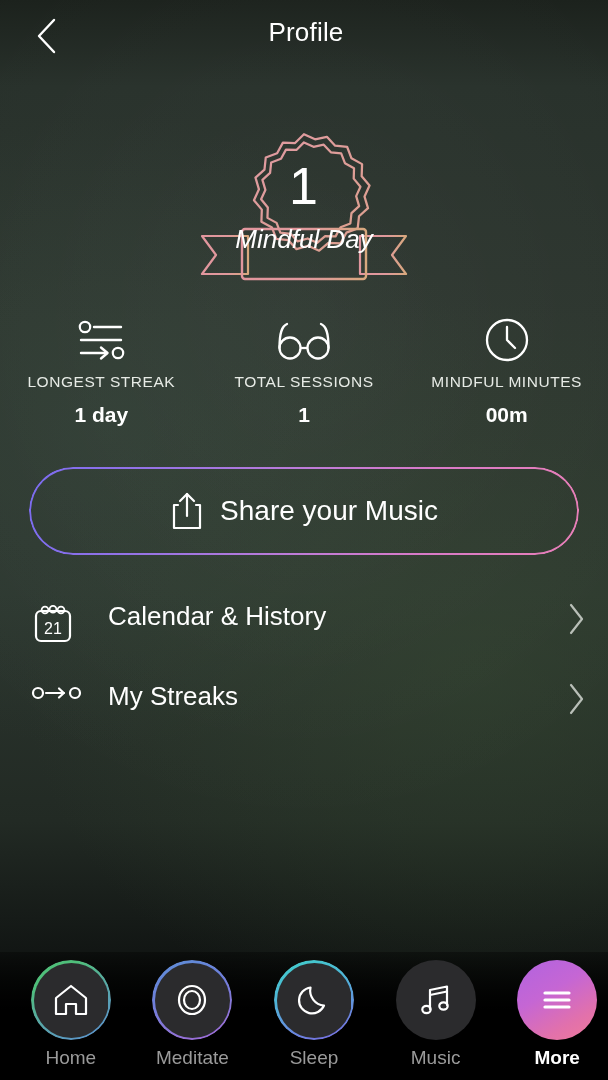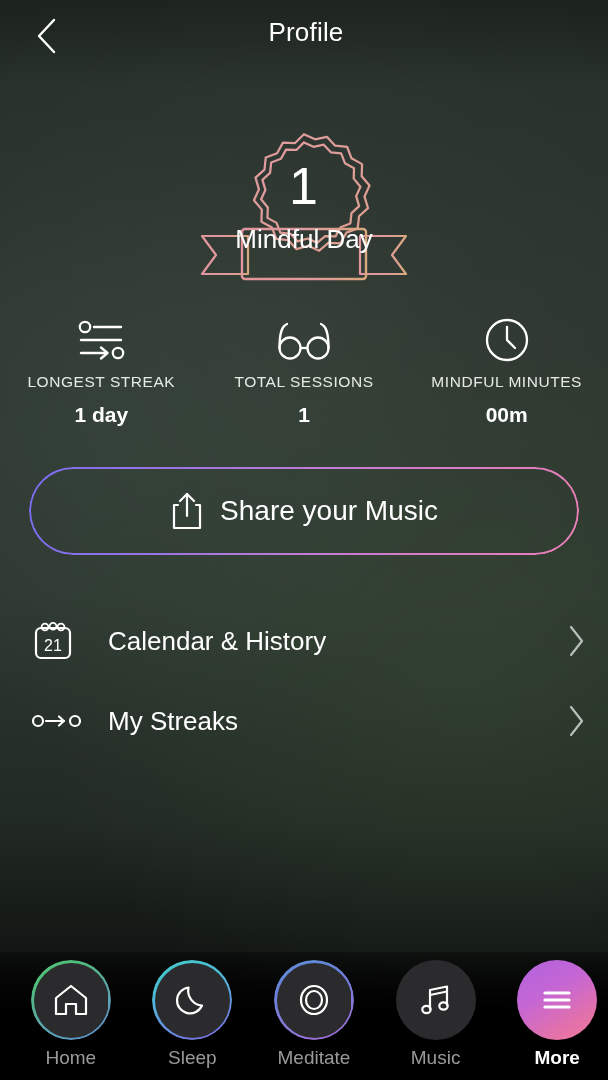--- a/index.html
+++ b/index.html
@@ -35,21 +35,21 @@
 
   
   .badge-wrap { margin-top:52px; display:flex; justify-content:center; }
   .badge { position:relative; width:300px; height:160px; }
   .badge-num {
     position:absolute; left:0; right:0; top:32px; text-align:center;
     font-size:52px; font-weight:300; color:#fff; letter-spacing:1px;
   }
   .ribbon-label {
     position:absolute; left:0; right:0; top:100px; text-align:center;
-    font-size:26px; font-weight:400; color:#fff;
+    font-size:26px; font-weight:400; color:#fff;font-style:italic;
   }
 
   
   .stats { margin-top:32px; display:flex; }
   .stat { flex:1; text-align:center; }
   .stat-icon { height:48px; display:flex; align-items:center; justify-content:center; }
   .stat-label {
     margin-top:9px; font-size:15.5px; letter-spacing:.55px;
     color:#e7ebe6; text-transform:uppercase; font-weight:400;
   }
@@ -66,21 +66,21 @@
     content:""; position:absolute; inset:0; border-radius:44px; padding:2px;
     background:linear-gradient(100deg,#7b6cf0 0%,#9a74e4 25%,#bf7cd8 50%,#d87ac8 72%,#e87fb7 100%);
     -webkit-mask:linear-gradient(#000 0 0) content-box, linear-gradient(#000 0 0);
     -webkit-mask-composite:xor; mask-composite:exclude;
   }
   .share-label { font-size:28px; color:#fff; font-weight:400; position:relative; }
 
   
   .rows { margin-top:46px; }
   .row {
-    height:80px; display:flex; align-items:center;
+    height:80px; display:flex; align-items:flex-start;
     padding-left:30px; padding-right:16px;
   }
   .row-icon { width:56px; display:flex; align-items:center; justify-content:flex-start; }
   .row-label { flex:1; font-size:26px; color:#fff; font-weight:400; padding-left:22px; }
   .row-chevron { width:30px; display:flex; align-items:center; justify-content:center; }
 
   
   .nav {
     position:absolute; left:0; right:0; bottom:0; height:128px; z-index:3;
     display:flex; align-items:flex-start; padding-top:8px;
@@ -270,40 +270,40 @@
         <span>
           <svg width="42" height="42" viewBox="0 0 42 42">
             <path d="M6 19 L21 7 L36 19 L36 35 L26 35 L26 25 L16 25 L16 35 L6 35 Z" fill="none" stroke="#fff" stroke-width="2.2" stroke-linejoin="round" stroke-linecap="round"></path>
           </svg>
         </span>
       </div>
       <div class="nav-label">Home</div>
     </div>
 
     <div class="nav-item">
-      <div class="nav-circle ring" style="--ring:linear-gradient(160deg,#3fd0c9 0%,#4fb4d8 40%,#6a86e0 75%,#7a64e0 100%);">
-        <span>
-          <svg width="42" height="42" viewBox="0 0 42 42">
-            <path d="M31 26.5 A13 13 0 1 1 17.5 8.5 A15 15 0 0 0 31 26.5 Z" fill="none" stroke="#fff" stroke-width="2.2" stroke-linejoin="round"></path>
-          </svg>
-        </span>
-      </div>
-      <div class="nav-label">Sleep</div>
-    </div>
-
-    <div class="nav-item">
       <div class="nav-circle ring" style="--ring:linear-gradient(160deg,#5b8fd6 0%,#6f7fdb 40%,#8f74d8 75%,#a367d8 100%);">
         <span>
           <svg width="42" height="42" viewBox="0 0 42 42">
             <ellipse cx="21" cy="21" rx="13" ry="14" fill="none" stroke="#fff" stroke-width="2.2"></ellipse>
             <ellipse cx="21" cy="21" rx="8" ry="9" fill="none" stroke="#fff" stroke-width="2.2"></ellipse>
           </svg>
         </span>
       </div>
       <div class="nav-label">Meditate</div>
+    </div>
+
+    <div class="nav-item">
+      <div class="nav-circle ring" style="--ring:linear-gradient(160deg,#3fd0c9 0%,#4fb4d8 40%,#6a86e0 75%,#7a64e0 100%);">
+        <span>
+          <svg width="42" height="42" viewBox="0 0 42 42">
+            <path d="M31 26.5 A13 13 0 1 1 17.5 8.5 A15 15 0 0 0 31 26.5 Z" fill="none" stroke="#fff" stroke-width="2.2" stroke-linejoin="round"></path>
+          </svg>
+        </span>
+      </div>
+      <div class="nav-label">Sleep</div>
     </div>
 
     <div class="nav-item">
       <div class="nav-circle ring" style="--ring:linear-gradient(160deg,#8f6ee6 0%,#a govern 0%,#a96ddd 40%,#c96bc4 72%,#e06bab 100%);">
         <span>
           <svg width="42" height="42" viewBox="0 0 42 42">
             <path d="M15 30 L15 11 L32 7.5 L32 26" fill="none" stroke="#fff" stroke-width="2.2" stroke-linejoin="round" stroke-linecap="round"></path>
             <line x1="15" y1="16" x2="32" y2="12.5" stroke="#fff" stroke-width="2.2" stroke-linecap="round"></line>
             <ellipse cx="11.5" cy="30.5" rx="4.2" ry="3.6" fill="none" stroke="#fff" stroke-width="2.2"></ellipse>
             <ellipse cx="28.5" cy="27" rx="4.2" ry="3.6" fill="none" stroke="#fff" stroke-width="2.2"></ellipse>

